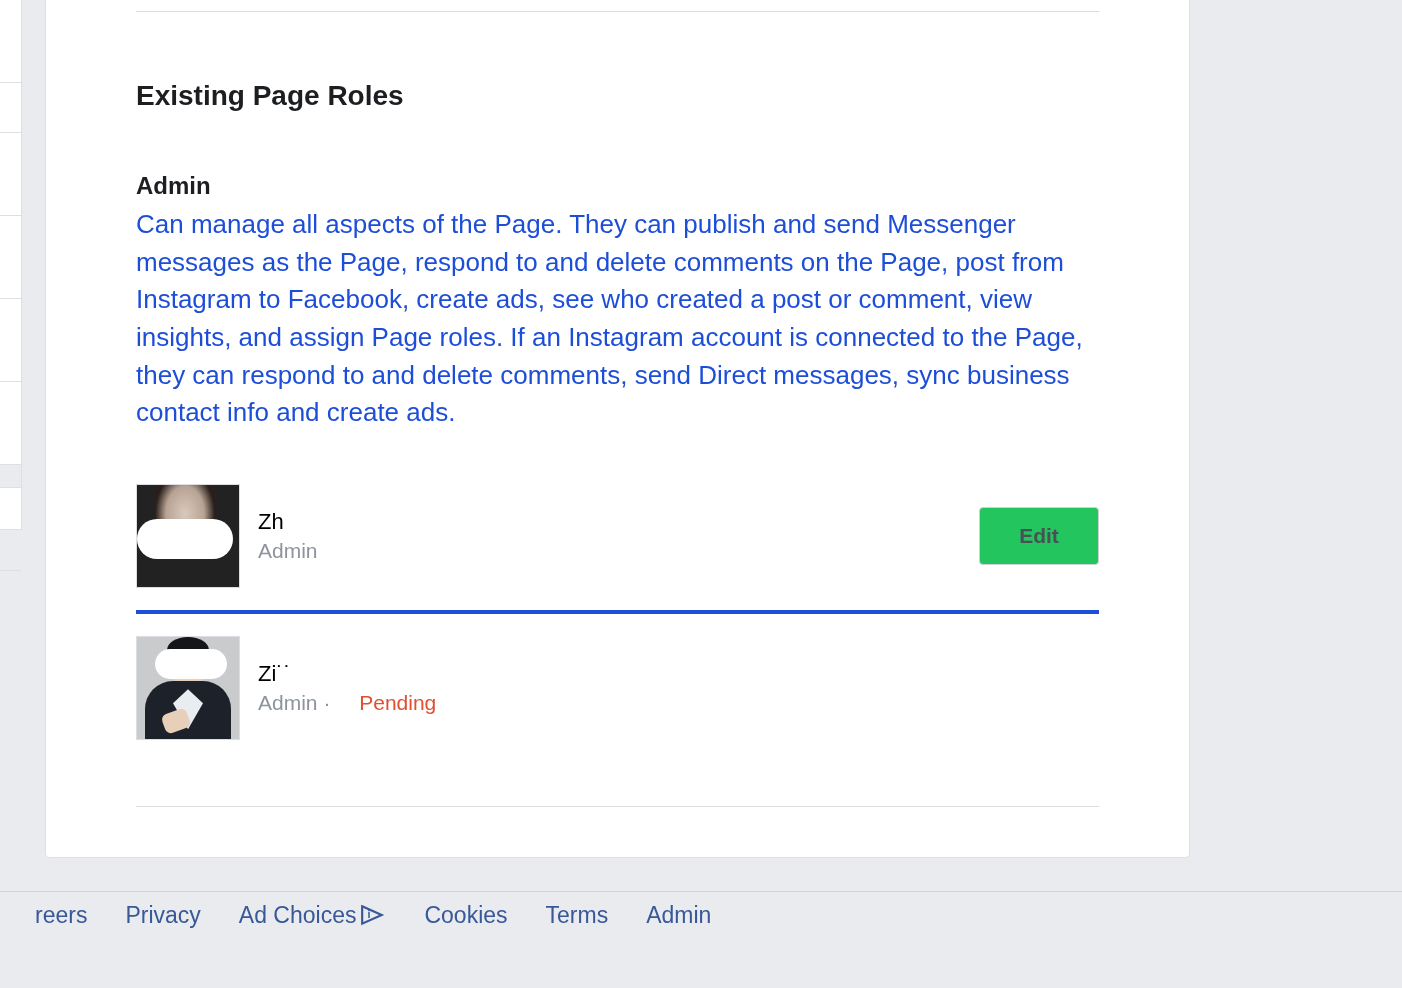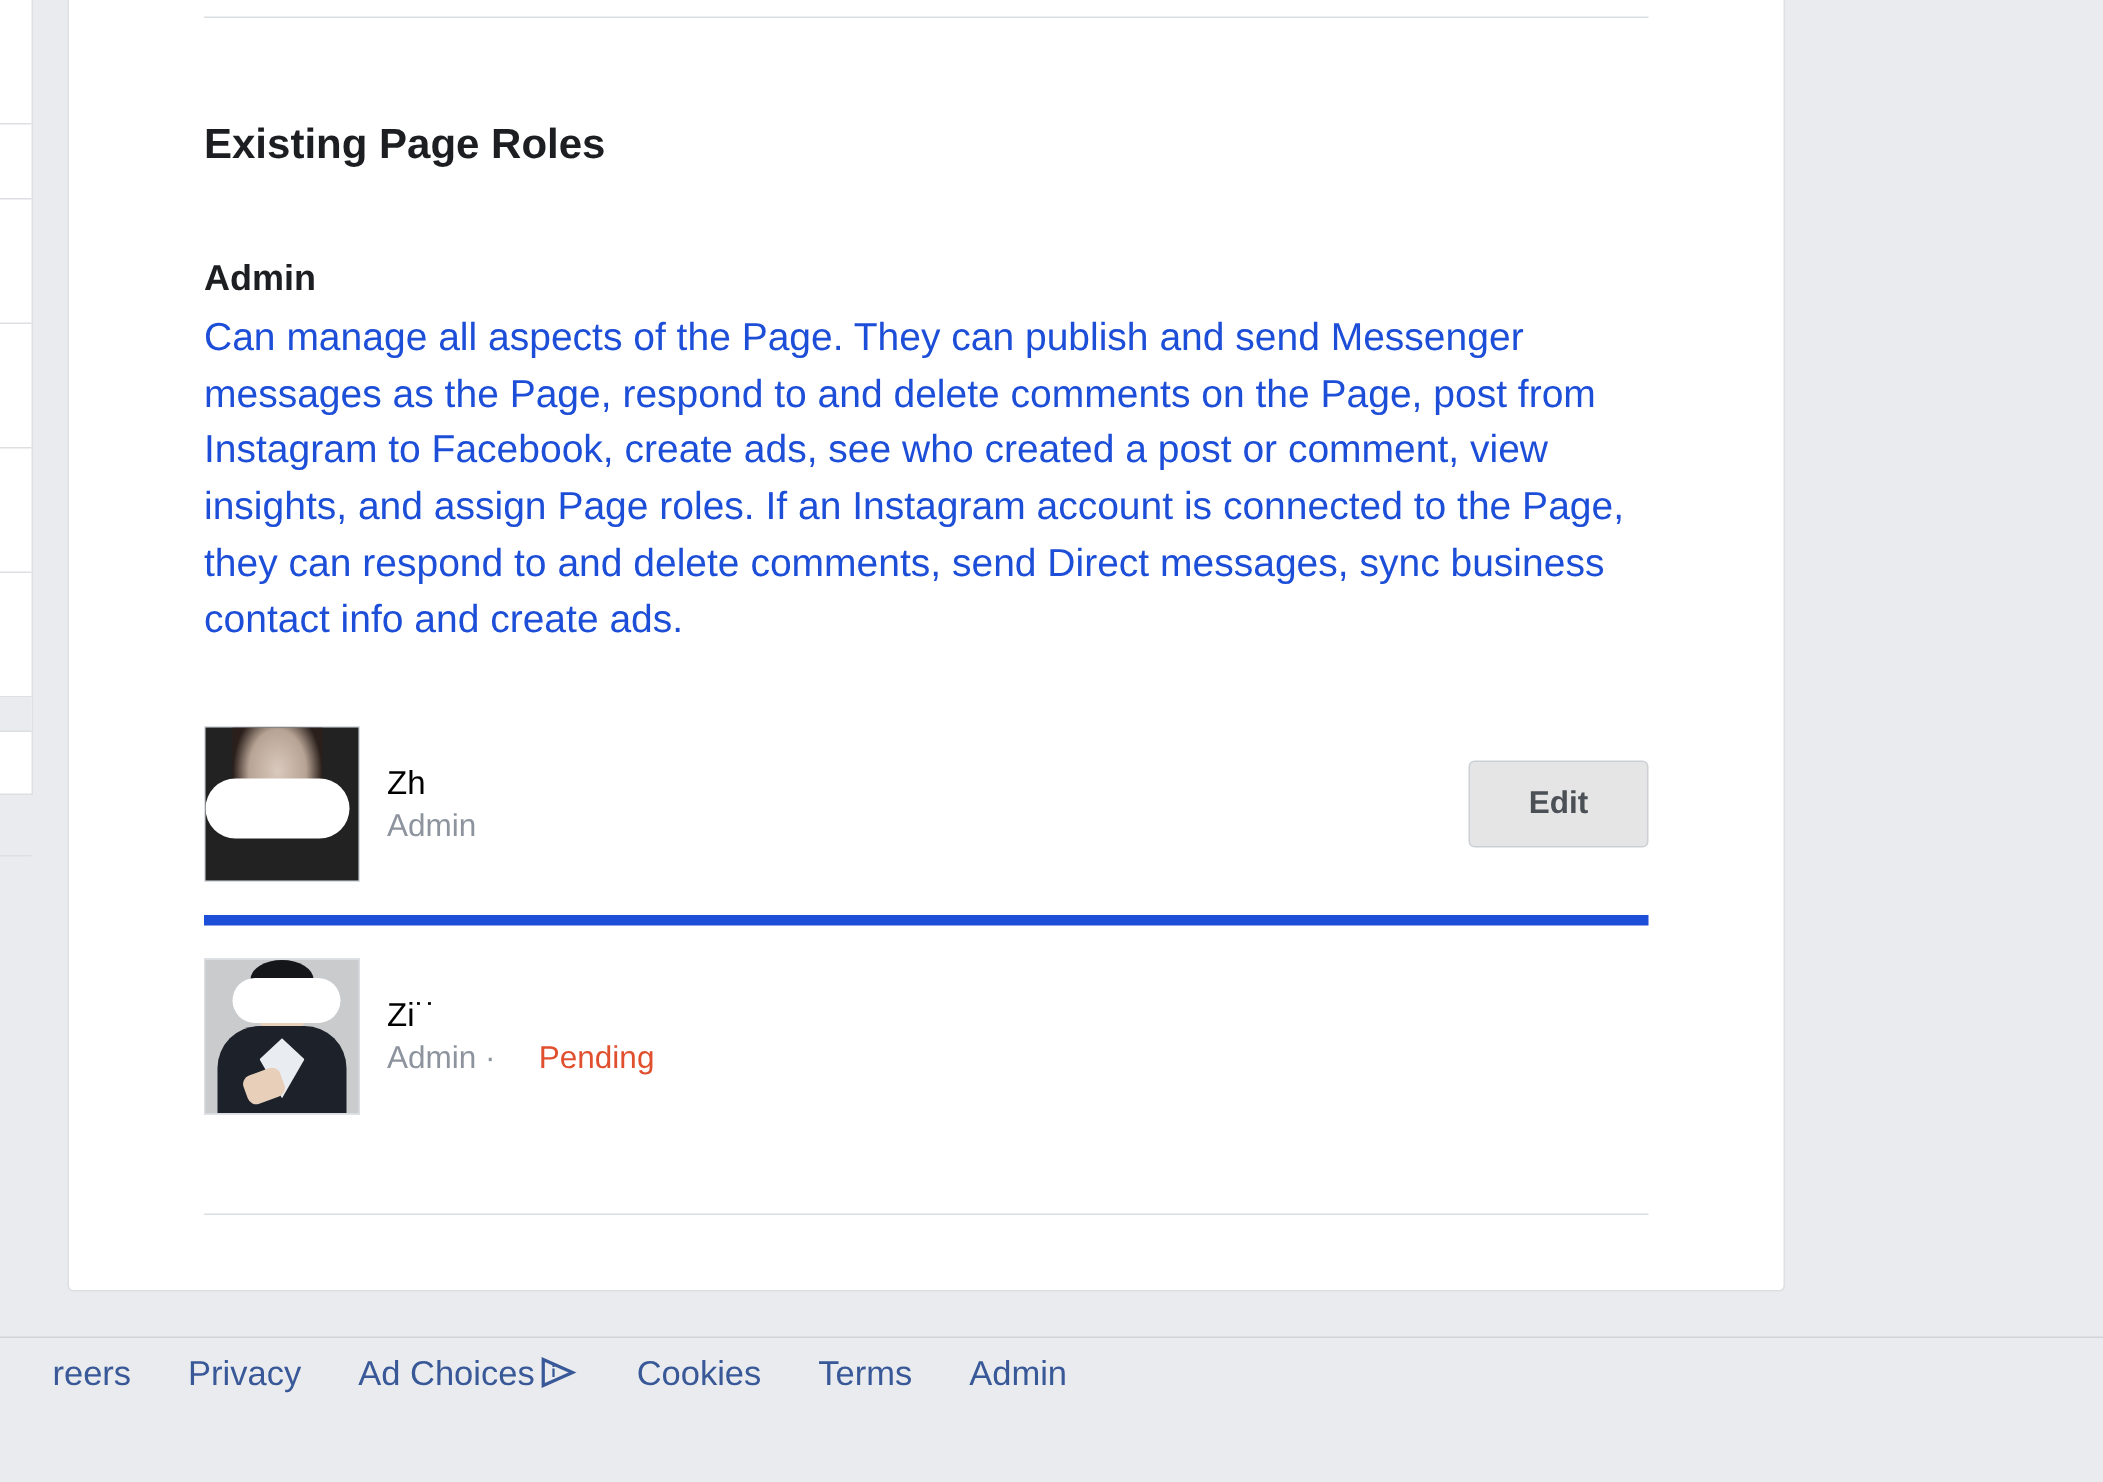--- a/index.html
+++ b/index.html
@@ -74,21 +74,21 @@
       color: #1d4ed8;
       margin-bottom: 30px;
     }
 
     .role-row {
       display: flex;
       align-items: center;
       padding: 22px 0;
     }
     .role-row + .role-row {
-      border-top: 7px solid #1d4ed8;
+      border-top: 4px solid #1d4ed8;
     }
     .avatar-wrap {
       width: 104px;
       height: 104px;
       border: 1px solid #dadde1;
       background: #222;
       position: relative;
       overflow: hidden;
       flex-shrink: 0;
     }
@@ -166,21 +166,21 @@
       color: #8d949e;
     }
     .role-sub .dot { color: #8d949e; }
     .pending { color: #e0502f; margin-left: 23px; }
 
     .role-action {
       flex-shrink: 0;
     }
     .btn {
       display: inline-block;
-      background: #e5e5e5;
+      background: #22c55e;
       border: 1px solid #ccd0d5;
       border-radius: 4px;
       font-size: 21px;
       font-weight: 600;
       color: #4b4f56;
       padding: 16px 38px;
       cursor: pointer;
       min-width: 120px;
       text-align: center;
     }

